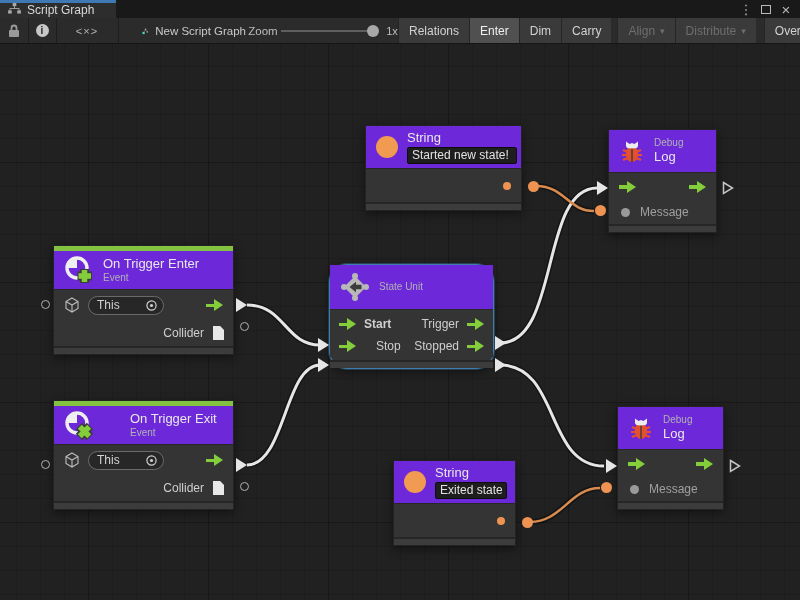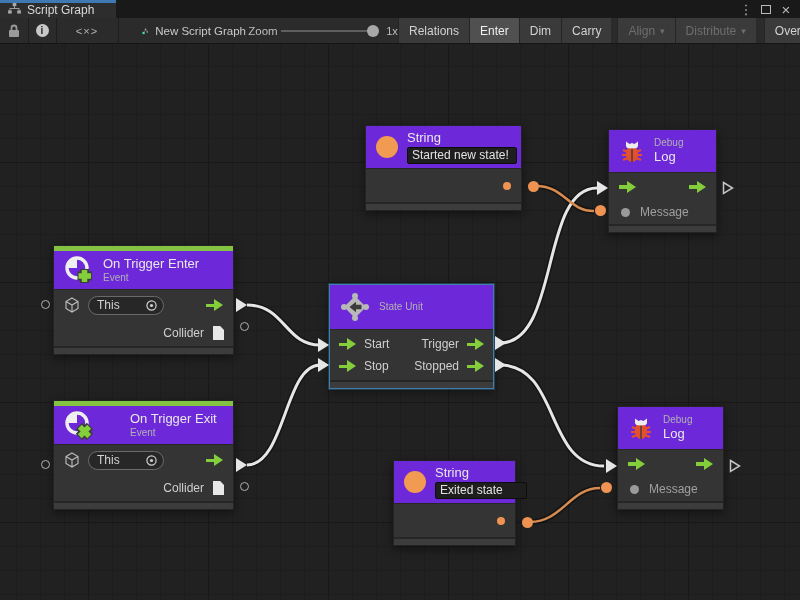--- a/index.html
+++ b/index.html
@@ -269,48 +269,48 @@
     <div class="nrow" style="height:26px;justify-content:flex-end;gap:9px;padding-right:9px;">
       <span class="plabel">Collider</span>
       <span class="doc-icon"></span>
     </div>
     <div class="nfoot"></div>
   </div>
   <span class="circ" style="left:41px;top:256px;"></span>
   <span class="tri" style="left:236px;top:254px;"></span>
   <span class="circ" style="left:240px;top:278px;"></span>
 
-  <div class="node selected" style="left:329px;top:240px;width:165px;">
+  <div class="node selected" style="left:329px;top:220px;width:165px;border-radius:18px;">
     <div class="nhead" style="height:45px;">
       <svg width="30" height="30" viewBox="0 0 30 30">
         <g fill="#b8b8b8">
           <path d="M15 4 L26 15 L15 26 L4 15 Z"></path>
           <circle cx="4" cy="15" r="3"></circle>
             <circle cx="26" cy="15" r="3"></circle>
             <circle cx="15" cy="4" r="3"></circle>
             <circle cx="15" cy="26" r="3"></circle>
         </g>
         <path d="M9.5 15 L16 9.8 V12.8 H21.5 V17.2 H16 V20.2 Z" fill="#3c3c3c"></path>
       </svg>
       <div class="ntitles">
         <span class="nsub">State Unit</span>
       </div>
     </div>
     <div class="nrow" style="height:22px;justify-content:space-between;padding:0 9px;margin-top:3px;">
-      <span style="display:flex;align-items:center;gap:8px;">
+      <span style="display:flex;align-items:center;gap:8px;font-weight:bold;">
         <span class="garrow"></span>
         <span class="plabel">Start</span>
       </span>
       <span style="display:flex;align-items:center;gap:8px;">
         <span class="plabel">Trigger</span>
         <span class="garrow"></span>
       </span>
     </div>
     <div class="nrow" style="height:22px;justify-content:space-between;padding:0 9px;margin-bottom:3px;">
-      <span style="display:flex;align-items:center;gap:8px;">
+      <span style="display:flex;align-items:center;gap:20px;">
         <span class="garrow"></span>
         <span class="plabel">Stop</span>
       </span>
       <span style="display:flex;align-items:center;gap:8px;">
         <span class="plabel">Stopped</span>
         <span class="garrow"></span>
       </span>
     </div>
     <div class="nfoot"></div>
   </div>
@@ -359,21 +359,21 @@
   </div>
   <span class="circ" style="left:41px;top:416px;"></span>
   <span class="tri" style="left:236px;top:414px;"></span>
   <span class="circ" style="left:240px;top:438px;"></span>
 
   <div class="node" style="left:393px;top:416px;width:123px;">
     <div class="nhead" style="height:43px;">
       <span class="orange-ball"></span>
       <div class="ntitles">
         <span class="ntitle">String</span>
-        <input class="str-input" style="width: 92px;" value="Exited state">
+        <input class="str-input" style="width: 72px;" value="Exited state">
       </div>
     </div>
     <div class="nrow" style="height:33px;justify-content:flex-end;padding-right:10px;">
       <span class="dot-in"></span>
     </div>
     <div class="nfoot"></div>
   </div>
   <span class="odot" style="left:522px;top:473px;"></span>
 
   <div class="node" style="left:617px;top:362px;width:107px;">

